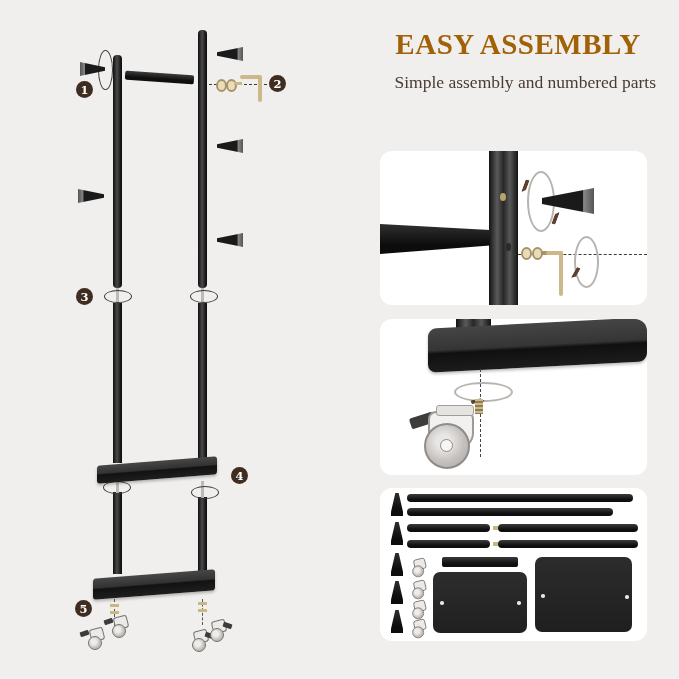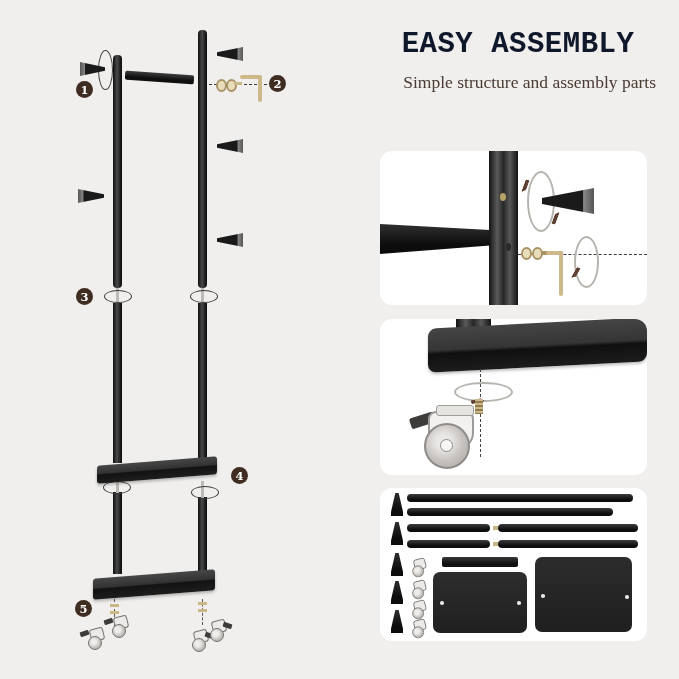--- a/index.html
+++ b/index.html
@@ -7,21 +7,21 @@
     position:relative;width:679px;height:679px;overflow:hidden;
     background:#f0efed;
     font-family:"Liberation Serif","DejaVu Serif",serif;
   }
   .abs{position:absolute;}
 
   
   .title{
     left:380px;top:28px;width:276px;height:34px;
     text-align:center;font-weight:bold;font-size:29px;letter-spacing:.5px;
-    color:#0f172a;font-family:Liberation Mono, monospace;
+    color:#a16207;font-family:Liberation Serif, serif;
   }
   .subtitle{
     left:320px;top:70px;width:336px;
     text-align:right;font-size:17.5px;line-height:24px;color:#4a3a33;
   }
 
   
   .pole{width:9px;background:linear-gradient(90deg,#0e0e0e,#4a4a4a 45%,#111 90%);border-radius:4px;}
   .hook-r{height:14px;background:linear-gradient(90deg,#1a1a1a 0 78%,#888 80%,#555);
           clip-path:polygon(0 38%,100% 0,100% 100%,0 62%);}
@@ -55,21 +55,21 @@
 
   .p-pole{background:linear-gradient(90deg,#131313,#5a5a5a 28%,#272727 50%,#585858 72%,#131313);}
 </style>
 </head>
 <body>
 
 <div id="stage">
 
   <div class="abs title">EASY ASSEMBLY</div>
   <div class="abs subtitle">
-    <div>Simple structure and assembly parts</div>
+    <div>Simple assembly and numbered parts</div>
   </div>
 
   <div class="abs" style="left:0;top:0;width:360px;height:679px;">
 
     <div class="abs pole" style="left:113px;top:55px;height:233px;"></div>
     <div class="abs pole" style="left:113px;top:303px;height:160px;border-radius:0;"></div>
     <div class="abs pole" style="left:113px;top:492px;height:82px;border-radius:0;"></div>
     <div class="abs pole" style="left:198px;top:30px;height:258px;"></div>
     <div class="abs pole" style="left:198px;top:303px;height:160px;border-radius:0;"></div>
     <div class="abs pole" style="left:198px;top:497px;height:77px;border-radius:0;"></div>

